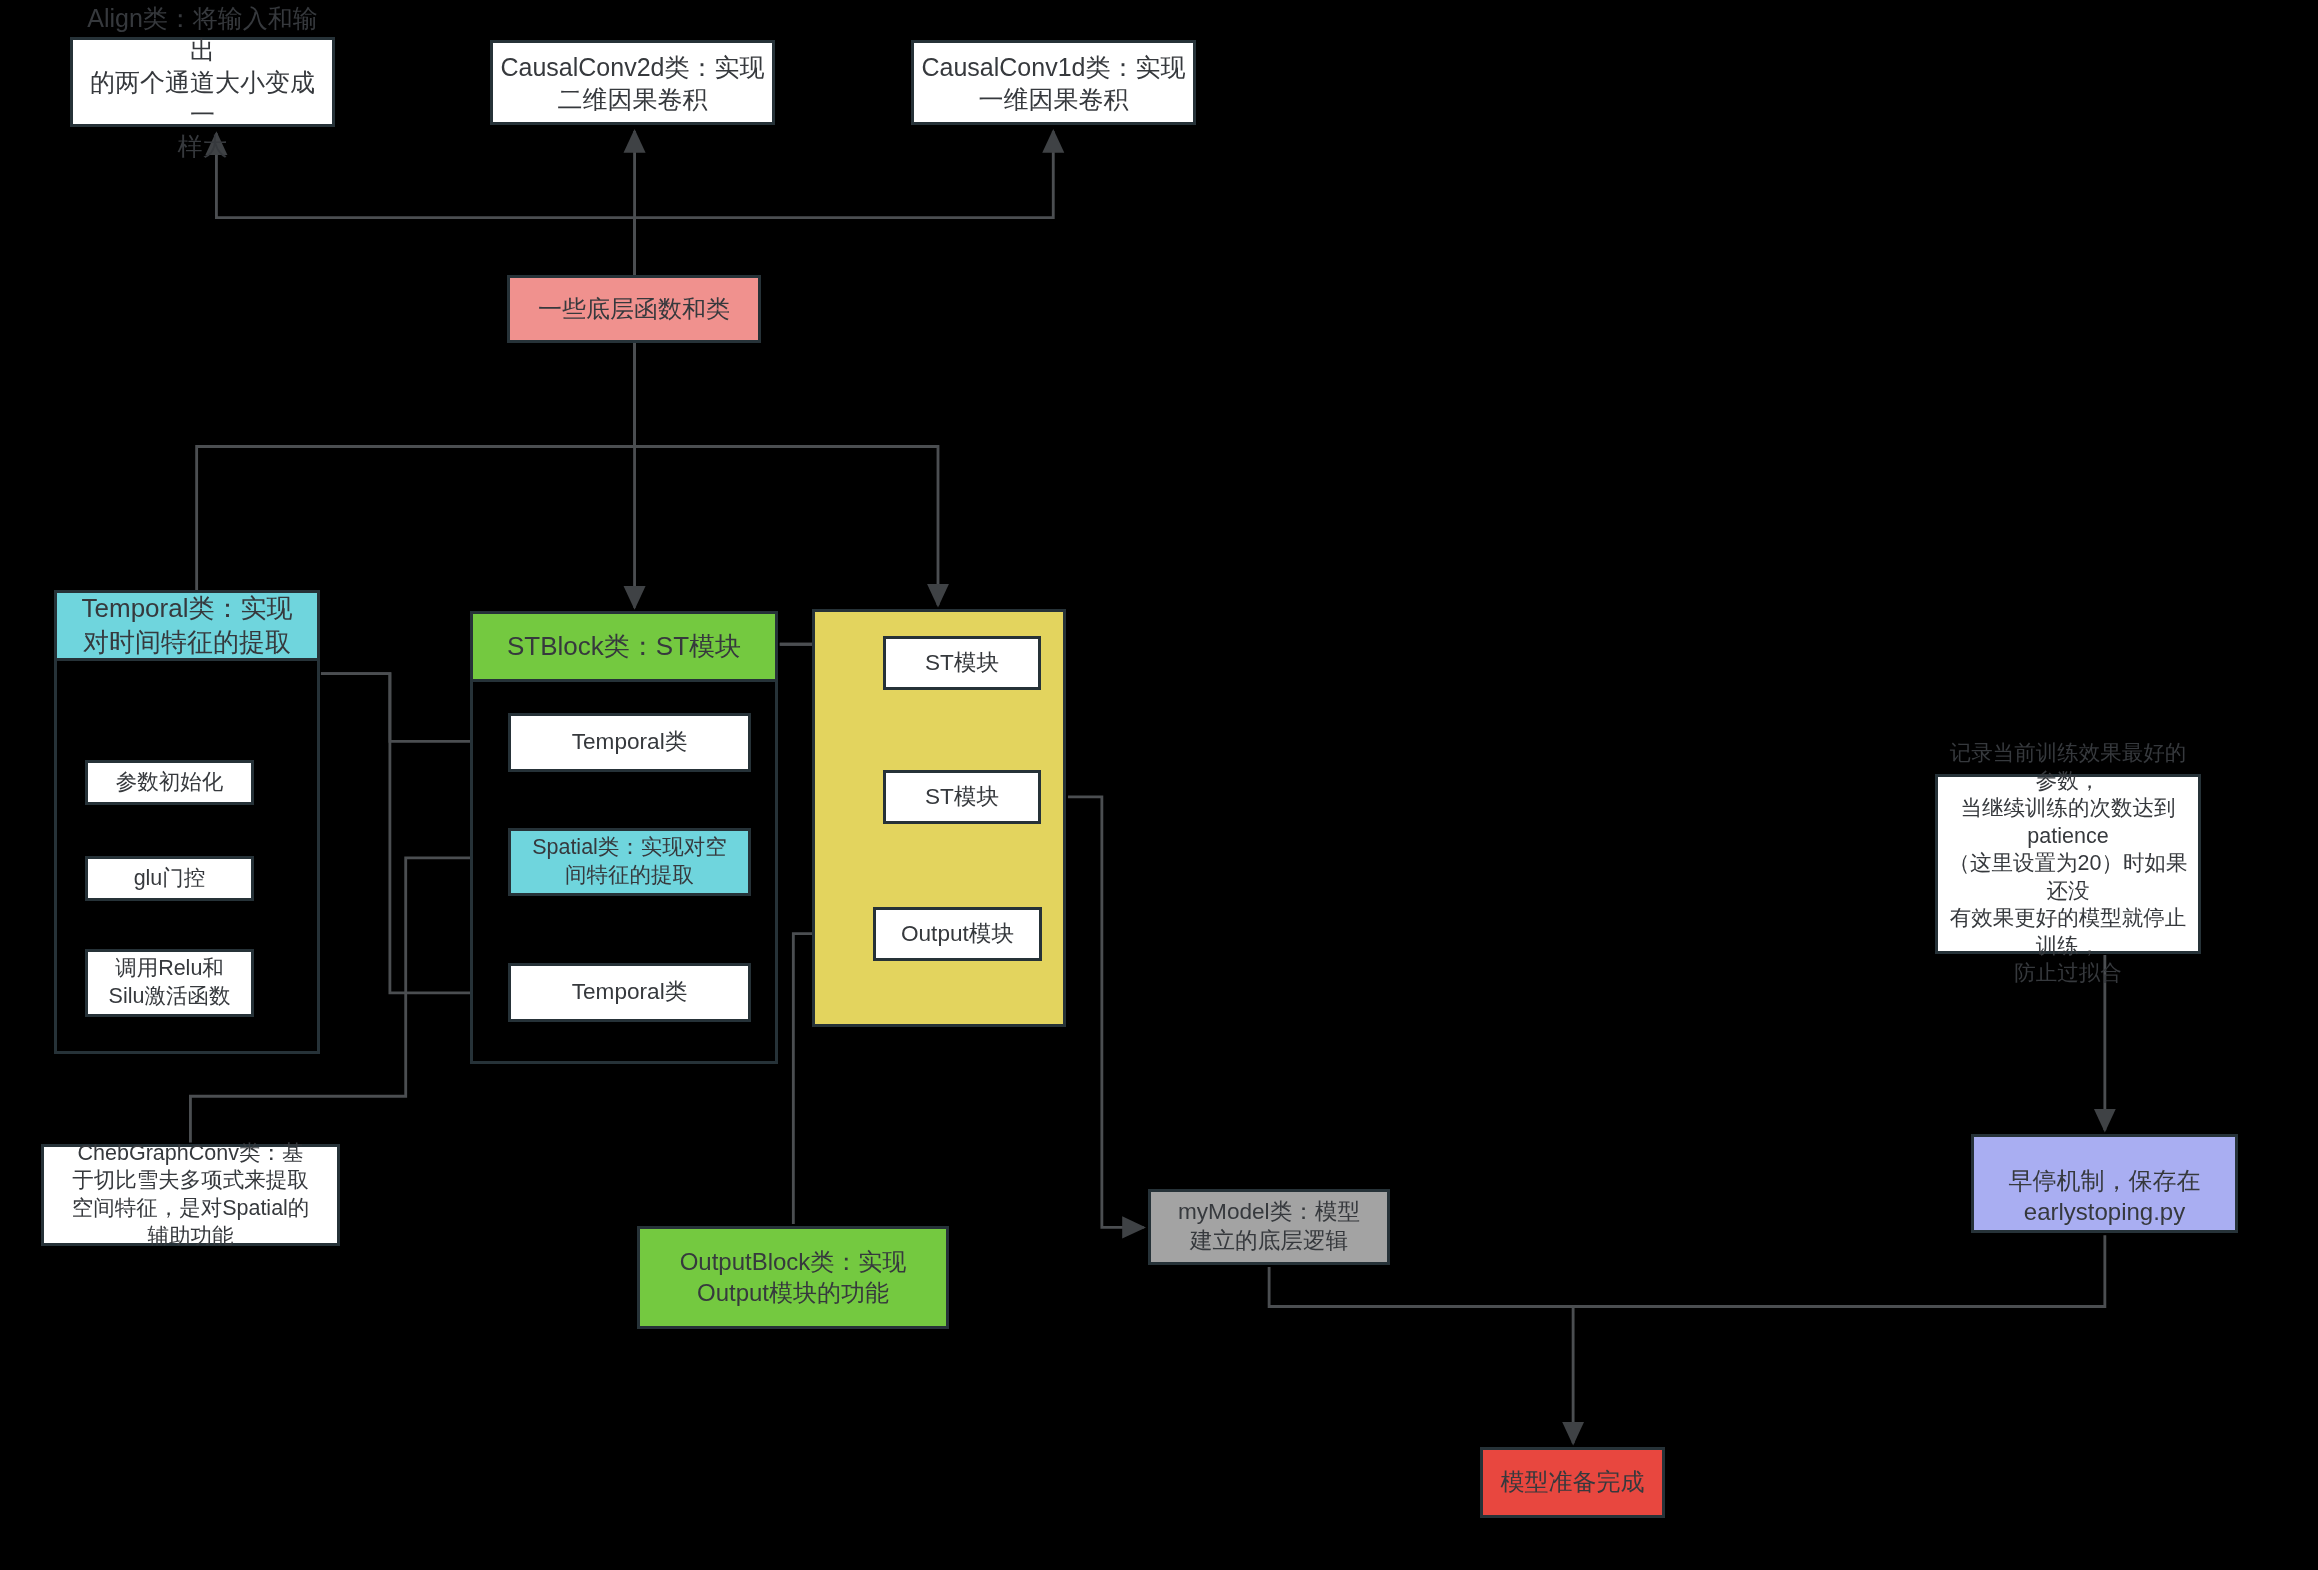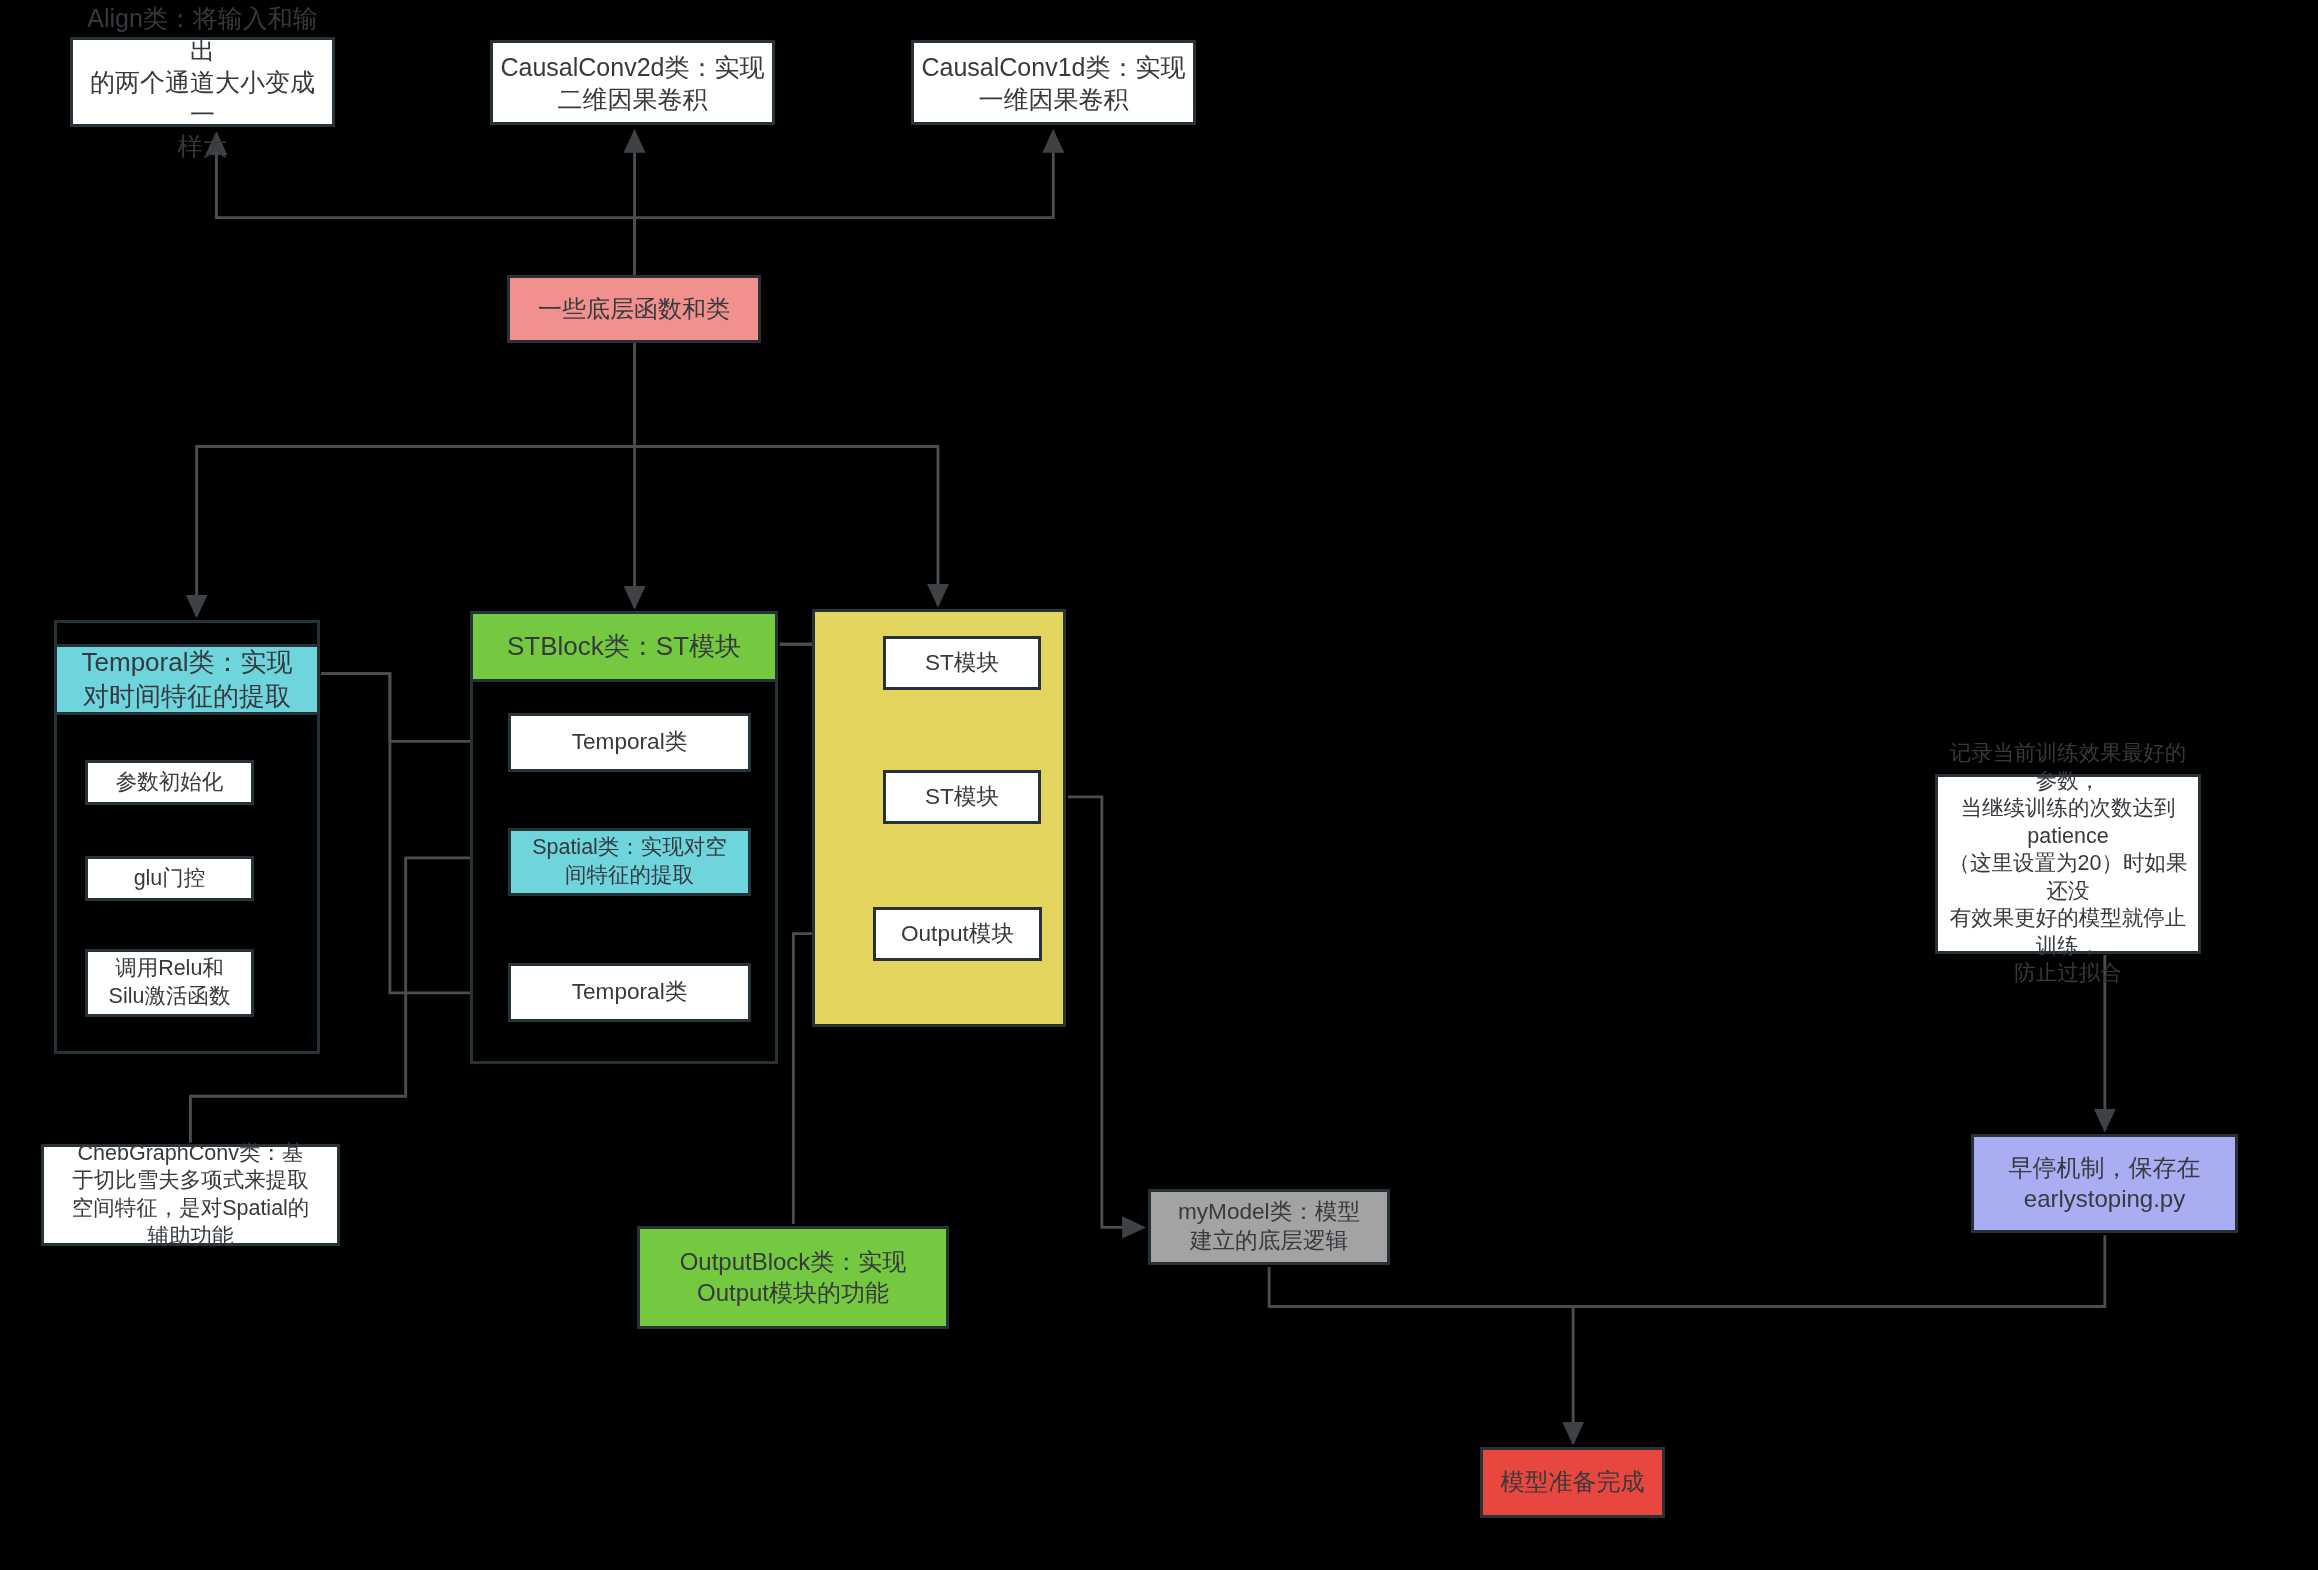--- a/index.html
+++ b/index.html
@@ -119,21 +119,21 @@
   <div class="node white t44" style="left:911px;top:40px;width:285px;height:85px;">
     <span>CausalConv1d类：实现
 一维因果卷积</span>
   </div>
 
   <div class="node pink t42" style="left:507px;top:275px;width:254px;height:68px;">
     <span>一些底层函数和类</span>
   </div>
 
   <div class="shell" style="left:54px;top:620px;width:266px;height:434px;"></div>
-  <div class="shell-head cyan t46" style="left:54px;top:644px;width:266px;height:71px;justify-content:center;">
+  <div class="shell-head cyan t46" style="left:54px;top:590px;width:266px;height:71px;justify-content:center;">
     <span>Temporal类：实现
 对时间特征的提取</span>
   </div>
   <div class="node white t38" style="left:85px;top:760px;width:169px;height:45px;">
     <span>参数初始化</span>
   </div>
   <div class="node white t38" style="left:85px;top:856px;width:169px;height:45px;">
     <span>glu门控</span>
   </div>
   <div class="node white t38" style="left:85px;top:949px;width:169px;height:68px;">
@@ -185,21 +185,21 @@
   </div>
 
   <div class="node white t38" style="left:1935px;top:774px;width:266px;height:180px;">
     <span>记录当前训练效果最好的参数，
 当继续训练的次数达到patience
 （这里设置为20）时如果还没
 有效果更好的模型就停止训练，
 防止过拟合</span>
   </div>
 
-  <div class="node lav-strong t42" style="left:1971px;top:1134px;width:267px;height:99px;">
+  <div class="node lav-strong t42" style="left:1971px;top:1134px;width:267px;height:99px;align-items:flex-end;">
     <span>早停机制，保存在
 earlystoping.py</span>
   </div>
 
   <div class="node red t42" style="left:1480px;top:1447px;width:185px;height:71px;">
     <span>模型准备完成</span>
   </div>
 
 </div>
 

